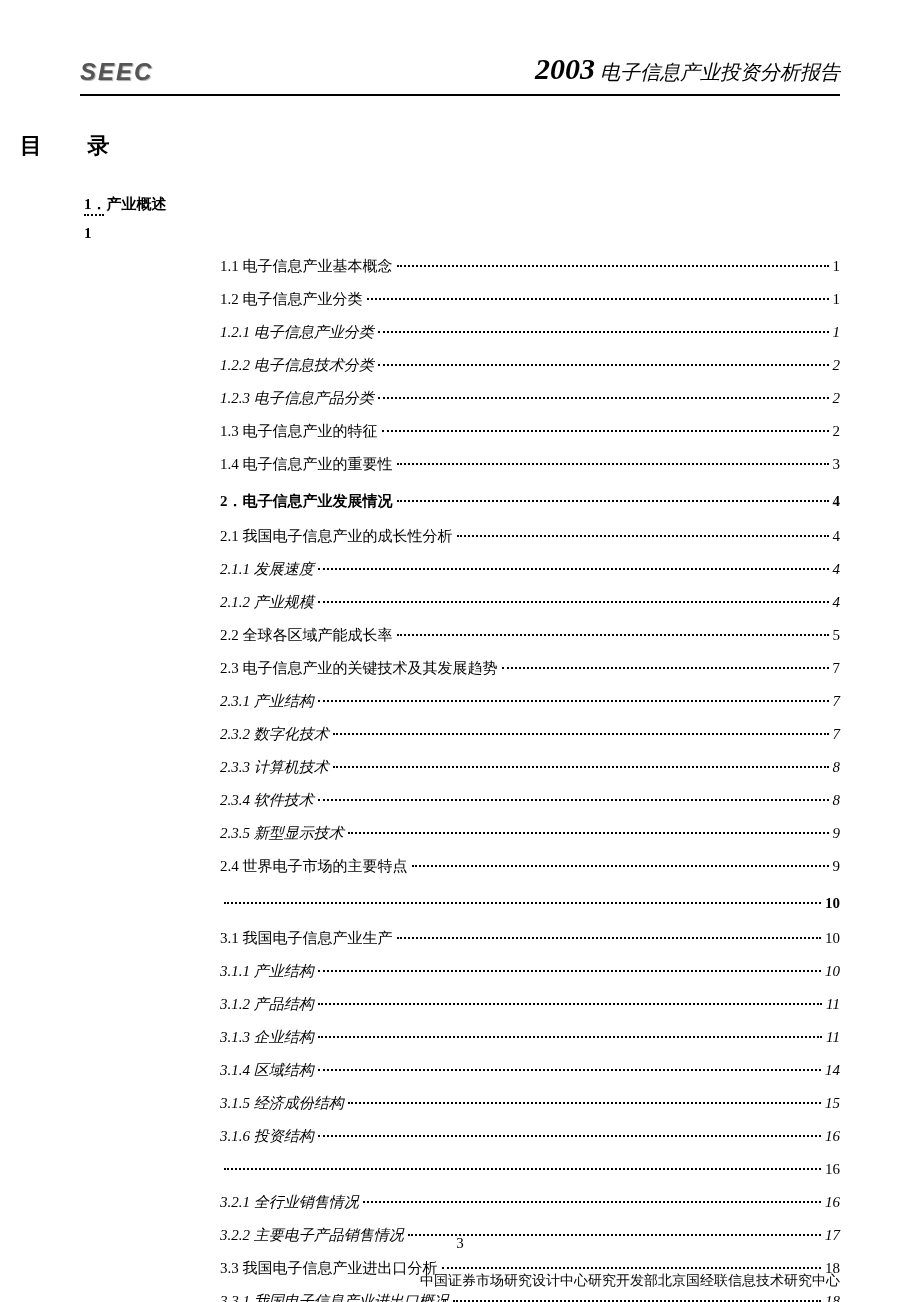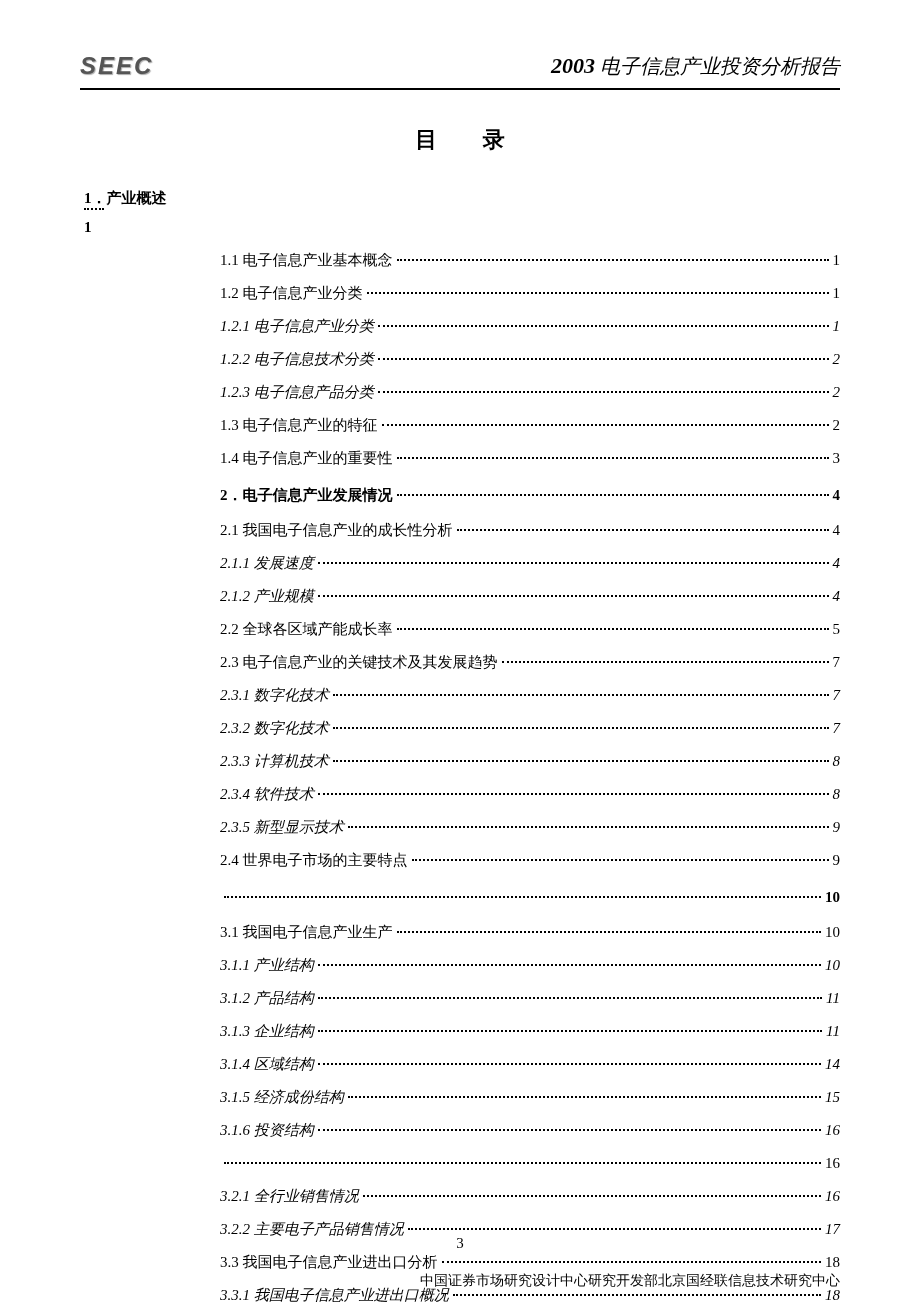--- a/index.html
+++ b/index.html
@@ -34,24 +34,23 @@
       color: #555;
       text-shadow: 1px 1px 1px #aaa, -1px -1px 1px #fff;
     }
     .header-title {
       font-family: "KaiTi", "STKaiti", serif;
       font-size: 20px;
       font-style: italic;
     }
     .header-title .year {
       font-weight: bold;
-      font-size: 22px;
+      font-size: 30px;
     }
     .toc-title {
-      text-align: center;
       font-size: 22px;
       font-weight: bold;
       letter-spacing: 20px;
       margin: 35px 0 30px 20px;
     }
     .content {
       padding: 0 80px;
     }
     .toc-entry {
       display: flex;
@@ -193,21 +192,21 @@
       <span class="label">2.2 全球各区域产能成长率</span>
       <span class="dots"></span>
       <span class="page">5</span>
     </div>
     <div class="toc-entry level-2">
       <span class="label">2.3 电子信息产业的关键技术及其发展趋势</span>
       <span class="dots"></span>
       <span class="page">7</span>
     </div>
     <div class="toc-entry level-3">
-      <span class="label">2.3.1 数字化技术</span>
+      <span class="label">2.3.1 产业结构</span>
       <span class="dots"></span>
       <span class="page">7</span>
     </div>
     <div class="toc-entry level-3">
       <span class="label">2.3.2 数字化技术</span>
       <span class="dots"></span>
       <span class="page">7</span>
     </div>
     <div class="toc-entry level-3">
       <span class="label">2.3.3 计算机技术</span>

